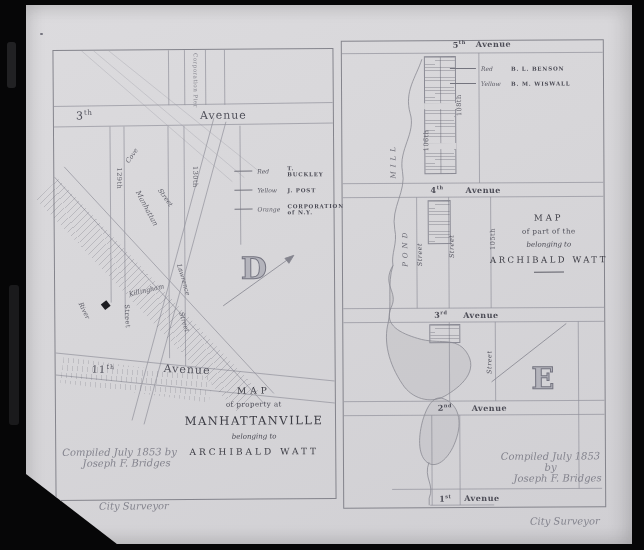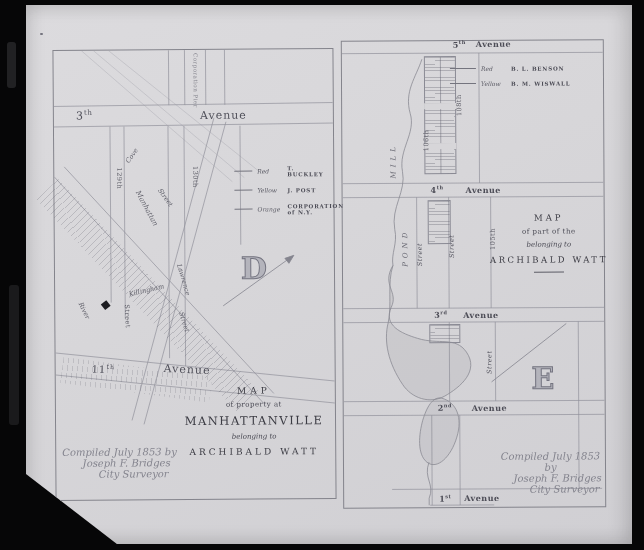--- a/index.html
+++ b/index.html
@@ -34,21 +34,21 @@
   .titleblock{position:absolute;text-align:center;color:#3c3c44;}
   .t1{font-size:9px;letter-spacing:4px;margin-bottom:5px;}
   .t2{font-size:7px;letter-spacing:.5px;margin-bottom:5px;color:#4a4a54;}
   .t3l{font-size:11.5px;letter-spacing:1.5px;margin-bottom:5px;}
   .t3r{font-size:10px;font-weight:bold;letter-spacing:.4px;margin-bottom:5px;}
   .t4{font-size:7px;font-style:italic;margin-bottom:6px;color:#4a4a54;}
   .t5{font-size:9px;letter-spacing:3px;}
   .trule{width:30px;border-top:1px solid #5c5c66;margin:7px auto 0 auto;}
   .credit{position:absolute;font-style:italic;font-size:10px;color:#84848e;line-height:11px;text-align:center;}
   .credit div:nth-child(2){margin-left:14px;}
-  .credit div:nth-child(3){margin-left:28px;}
+  .credit div:nth-child(3){margin-left:28px;margin-top:32px;}
   .plate{position:absolute;font-size:30px;font-weight:bold;color:#b4b4bc;-webkit-text-stroke:1px #747480;line-height:1;}
   .hatch{position:absolute;transform-origin:0 0;
     background:repeating-linear-gradient(90deg,rgba(96,96,108,.26) 0 .7px,transparent .7px 5px);}
   .blocks{position:absolute;border:1px solid #8a8a94;
     background:repeating-linear-gradient(180deg,rgba(96,96,108,.34) 0 .7px,transparent .7px 3.3px);}
   .block-mid{position:absolute;left:50%;top:0;bottom:0;width:1px;background:rgba(96,96,108,.45);}
   .block-gap{position:absolute;left:-1px;right:-1px;height:6px;background:#d7d6d9;}
   .sqmark{position:absolute;width:7px;height:7px;background:#1d1d21;transform:rotate(-38deg);}
 </style>
 </head>

